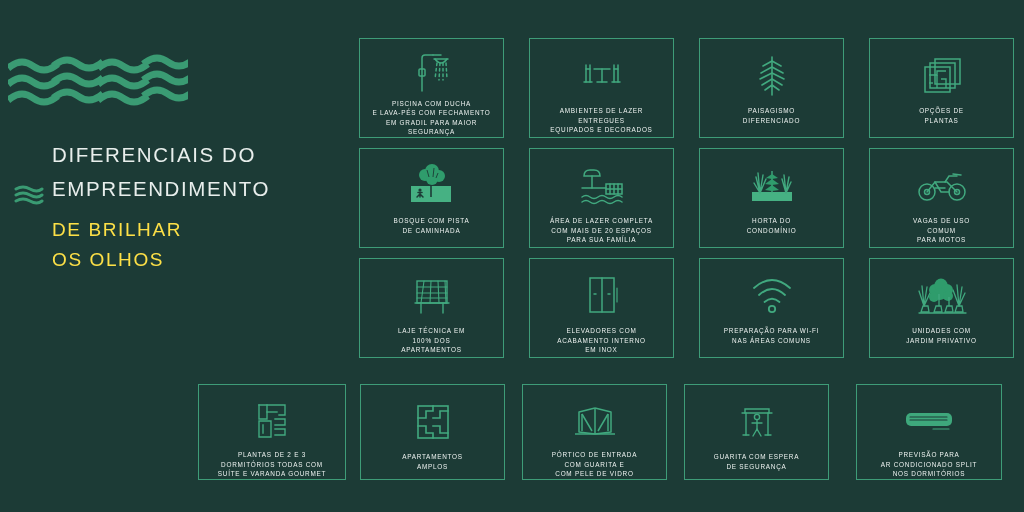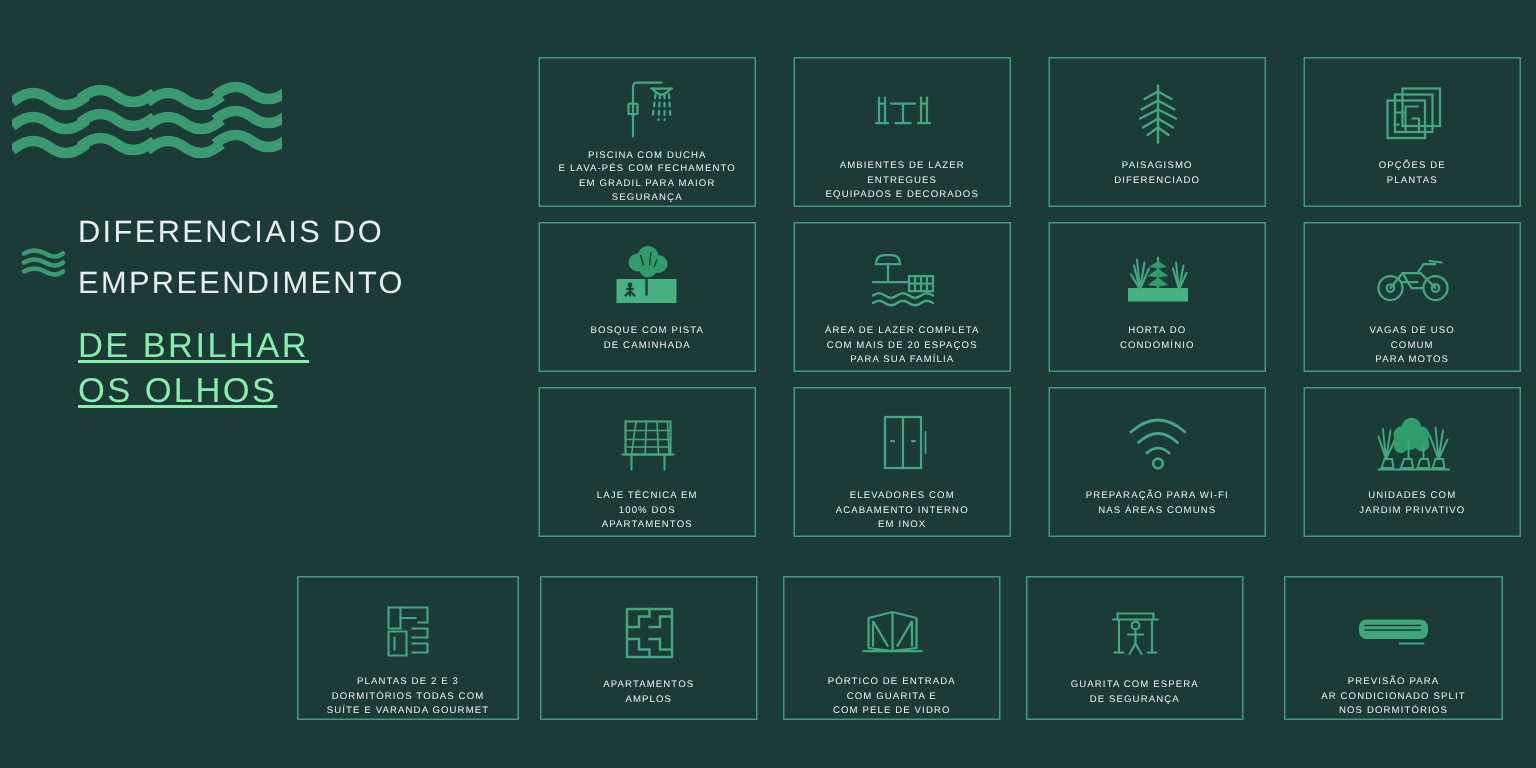--- a/index.html
+++ b/index.html
@@ -10,41 +10,40 @@
     overflow: hidden;
   }
   #root { position: relative; width: 1024px; height: 512px; }
 
   
   .left-panel { position: absolute; left: 0; top: 0; width: 345px; height: 512px; }
 
   .logo-mark { position: absolute; left: 8px; top: 52px; width: 180px; height: 66px; }
 
   .heading-block { position: absolute; left: 14px; top: 138px; width: 330px; }
-  .heading-row { display: flex; align-items: center; }
+  .heading-row { display: flex; align-items: flex-end; }
   .wave-inline { flex: 0 0 auto; width: 30px; height: 22px; margin-top: 5px; margin-right: 8px; }
   .heading-text {
     color: #e8eeec;
     font-size: 20.5px;
     letter-spacing: 1.6px;
     line-height: 34px;
     font-weight: 400;
     text-transform: uppercase;
     white-space: pre-line;
   }
   .subheading {
     position: absolute; left: 52px; top: 215px;
-    color: #86efac;
-    font-size: 23px;
+    color: #fde047;
+    font-size: 19px;
     letter-spacing: 1.6px;
     line-height: 30px;
     font-weight: 400;
     text-transform: uppercase;
     white-space: pre-line;
-    text-decoration: underline;
   }
 
   
   .grid-area { position: absolute; left: 0; top: 0; width: 1024px; height: 512px; }
 
   .card {
     position: absolute;
     border: 1px solid #3e9c78;
     display: flex;
     flex-direction: column;

